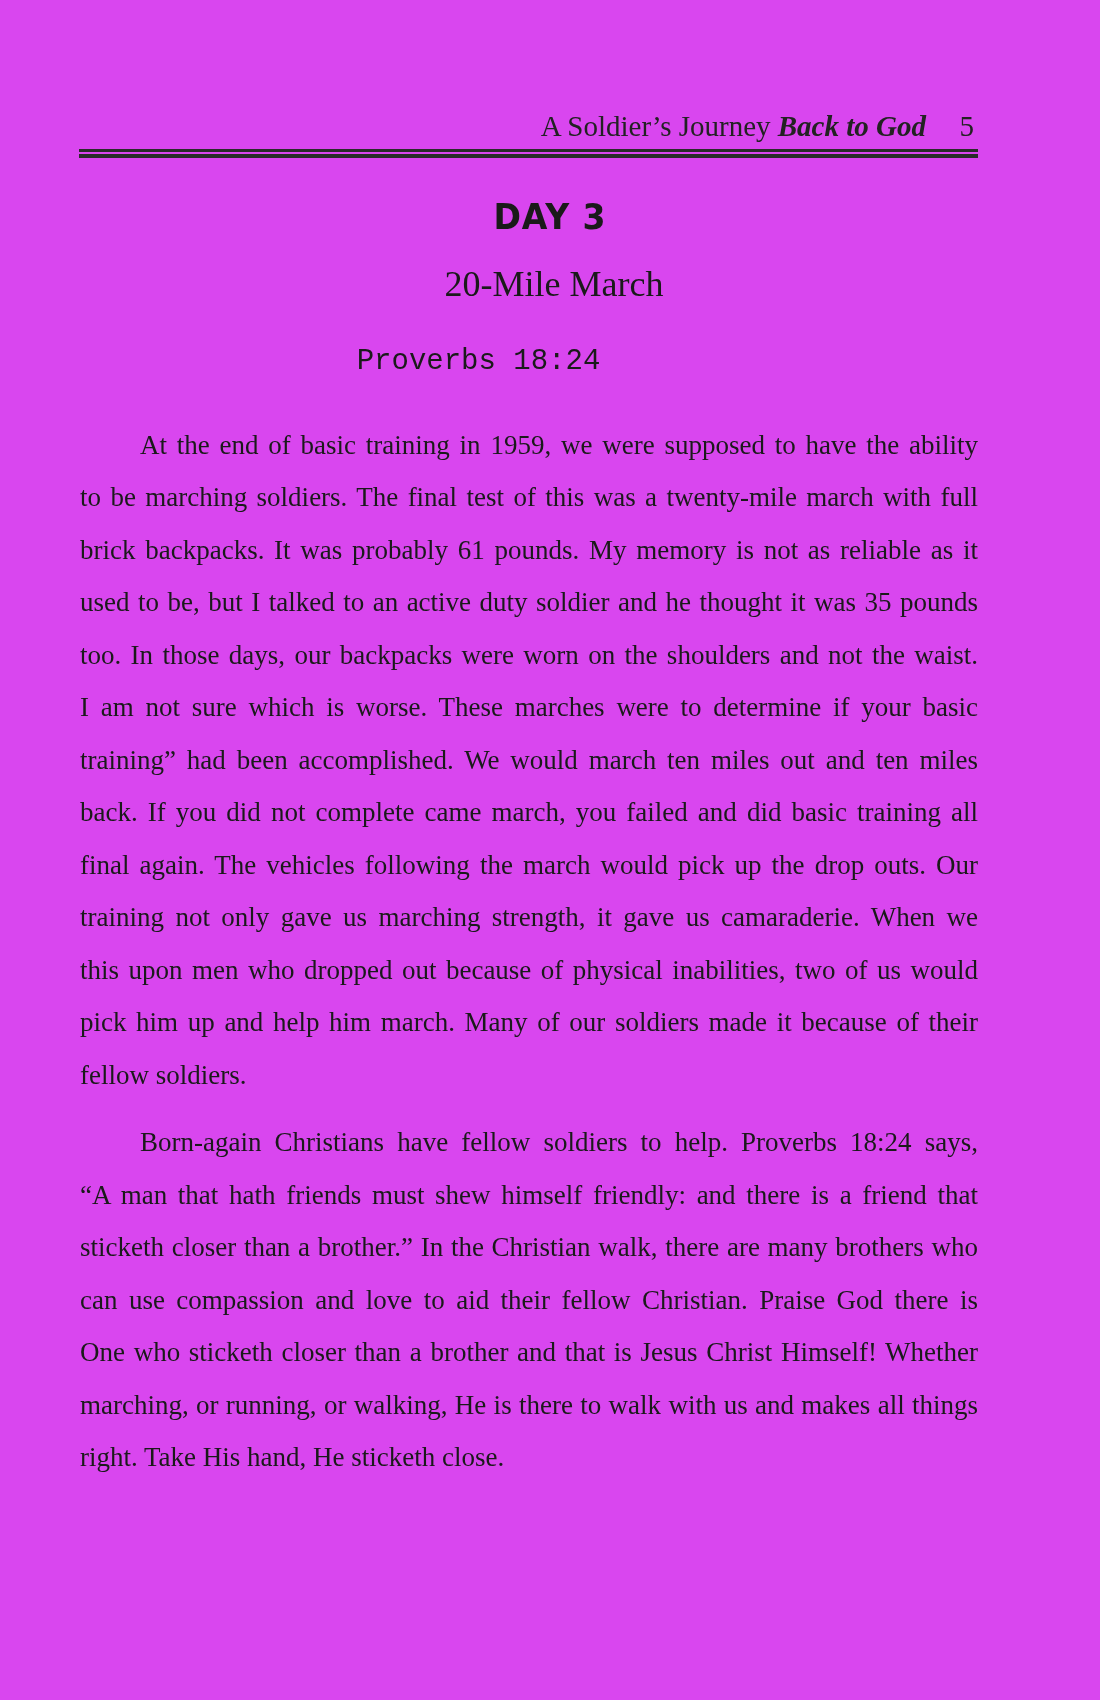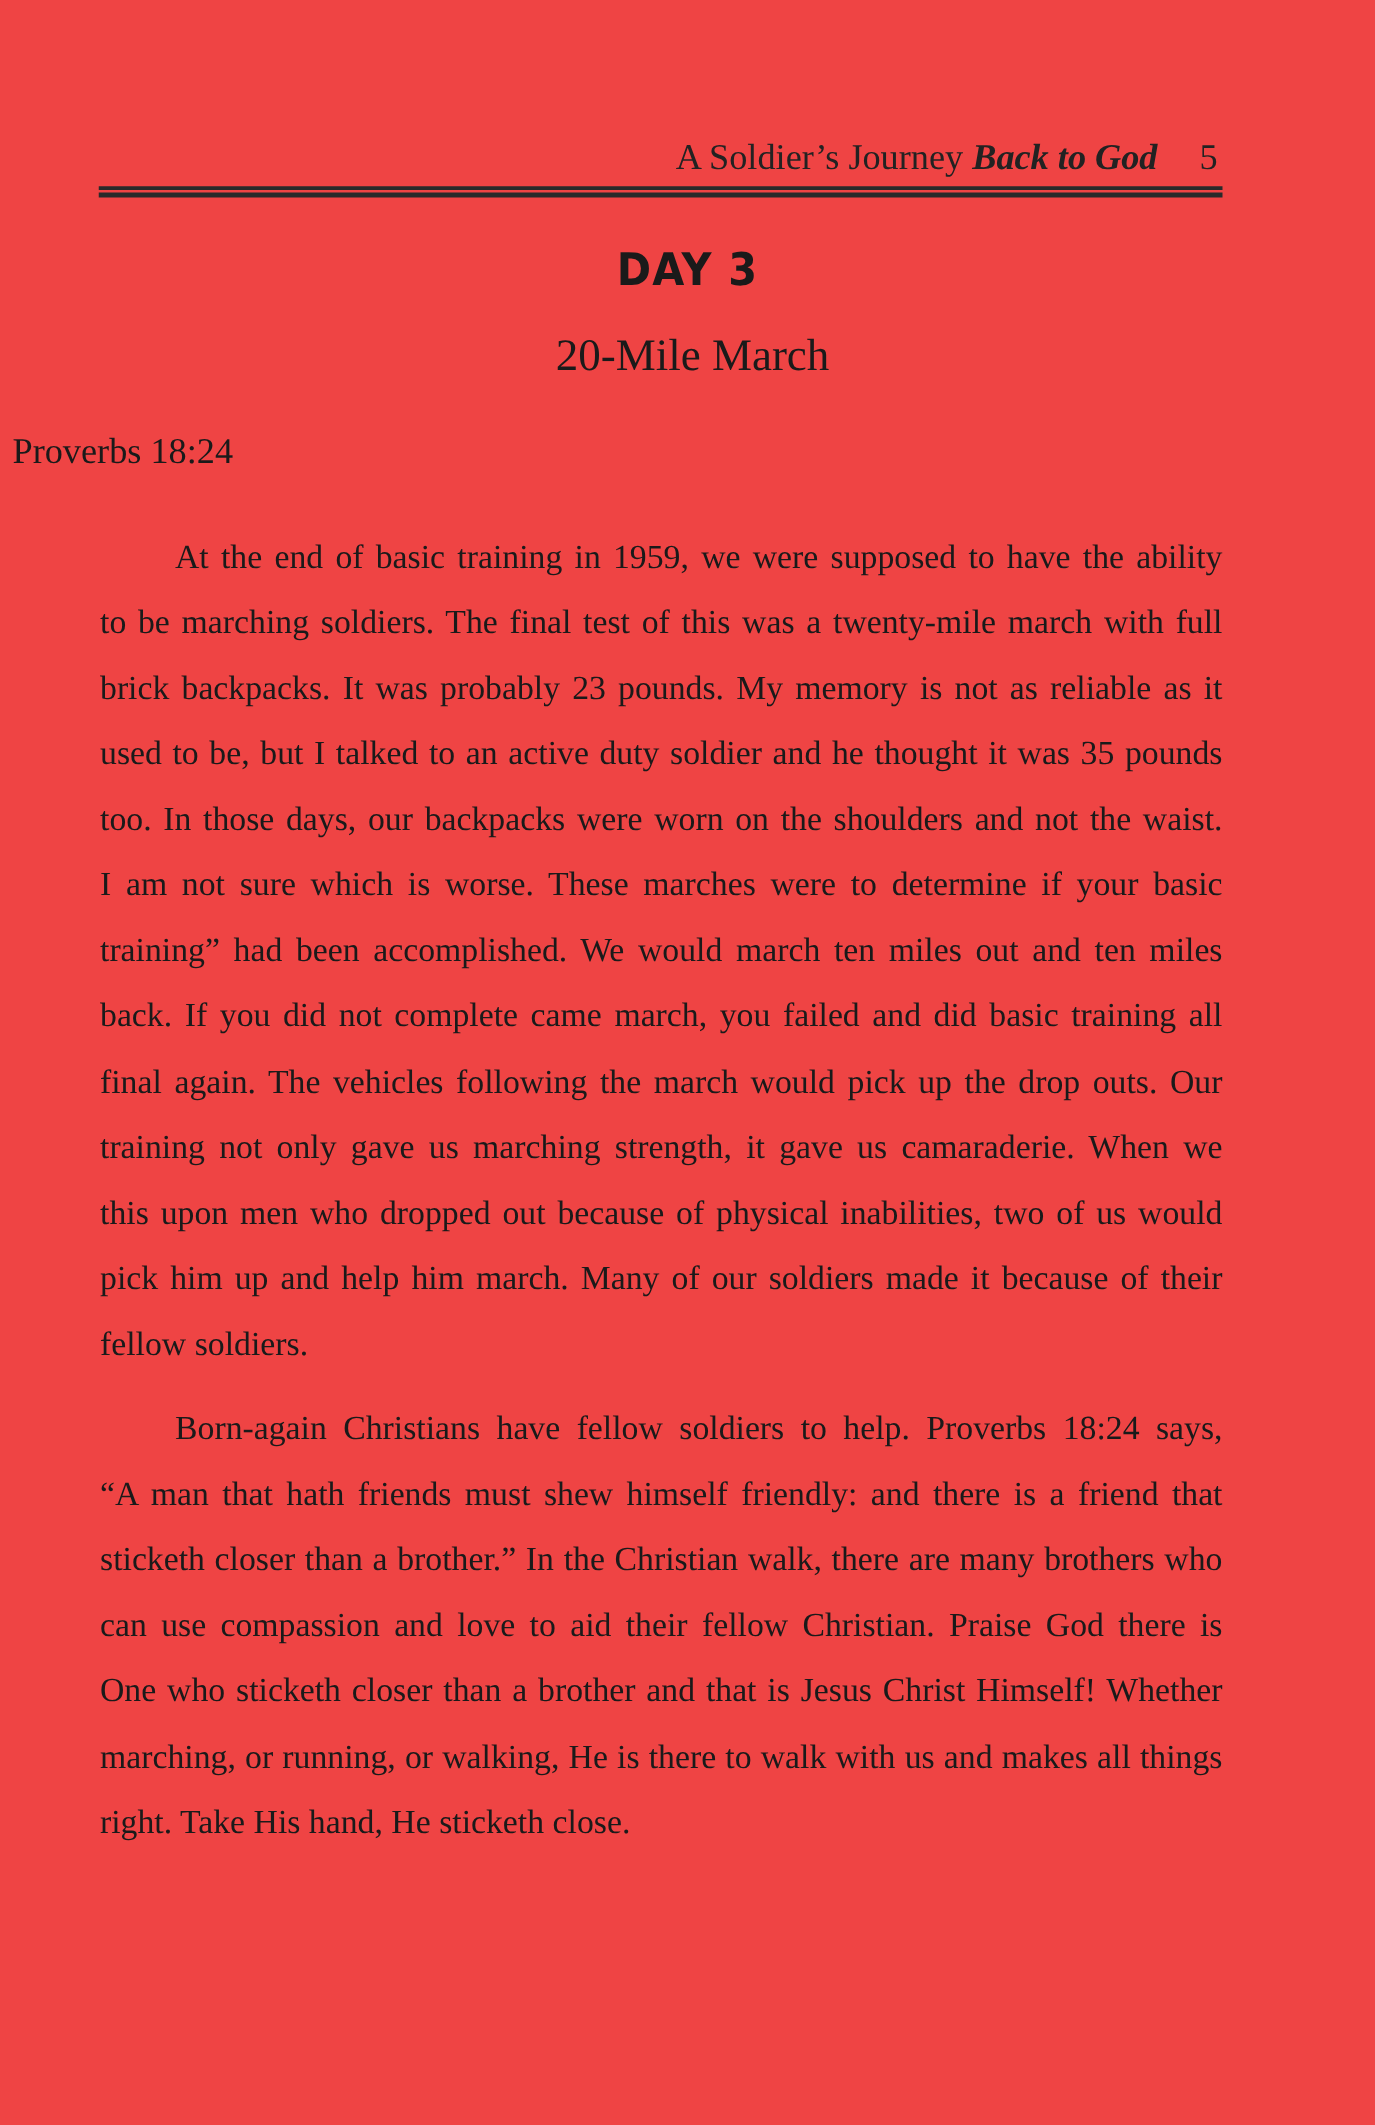--- a/index.html
+++ b/index.html
@@ -1,31 +1,31 @@
 <!DOCTYPE html>
 <html><head>
 <meta charset="utf-8">
 <style>
   html, body { margin:0; padding:0; background:#ffffff; }
   body { width:1100px; height:1700px; position:relative; overflow:hidden; color:#1a1a1a; }
-  .page { position:absolute; left:0; top:0; width:1100px; height:1700px; background:#ef4444; }
+  .page { position:absolute; left:0; top:0; width:1100px; height:1700px; background:#d946ef; }
   .running-head { position:absolute; left:80px; top:110px; width:898px; height:36px;
     font-family:"Liberation Serif", serif; font-size:29px; color:#222; }
   .rh-title { position:absolute; right:52px; top:0; white-space:nowrap; }
   .rh-title .bold { font-weight:bold; font-style:italic; }
   .rh-page { position:absolute; right:4px; top:0; }
   .rule1 { position:absolute; left:79px; top:149px; width:899px; height:3px; background:#2a2a2a; }
   .rule2 { position:absolute; left:79px; top:154px; width:899px; height:4px; background:#2a2a2a; }
   .day { position:absolute; left:0; width:1100px; top:196px; text-align:center;
     font-family:"DejaVu Sans", sans-serif; font-weight:bold; font-size:36px; letter-spacing:1px;
     color:#1a1a1a; transform:scaleX(0.92); }
   .chapter-title { position:absolute; left:0; width:1100px; top:263px; text-align:center;
     font-family:"Liberation Serif", serif; font-size:36px; color:#1a1a1a; padding-left:8px; box-sizing:border-box; }
-  .scripture { position:absolute; left:0; width:947px; top:345px; text-align:left;
-    font-family:Liberation Serif, serif; font-size:29px; color:#1a1a1a; padding-left:10px; box-sizing:border-box; }
+  .scripture { position:absolute; left:0; width:947px; top:345px; text-align:center;
+    font-family:Liberation Mono, monospace; font-size:29px; color:#1a1a1a; padding-left:10px; box-sizing:border-box; }
   .line { position:absolute; left:80px; width:898px; height:34px;
     font-family:"Liberation Serif", serif; font-size:27px; line-height:34px; color:#1a1a1a;
     white-space:nowrap; text-align:justify; text-align-last:justify; }
   .line.indent { left:140px; width:838px; }
   .line.last { text-align-last:left; }
 </style>
 </head>
 <body>
 
 <div class="page">
@@ -38,21 +38,21 @@
   <div class="rule2"></div>
 
   <div class="day">DAY 3</div>
   <div class="chapter-title">20-Mile March</div>
   <div class="scripture">Proverbs 18:24</div>
 
   <div>
 
     <div class="line indent" style="top:428px">At the end of basic training in 1959, we were supposed to have the ability</div>
     <div class="line" style="top:480px">to be marching soldiers.  The final test of this was a twenty-mile march with full</div>
-    <div class="line" style="top:533px">brick backpacks.  It was probably 23 pounds.  My memory is not as reliable as it</div>
+    <div class="line" style="top:533px">brick backpacks.  It was probably 61 pounds.  My memory is not as reliable as it</div>
     <div class="line" style="top:585px">used to be, but I talked to an active duty soldier and he thought it was 35 pounds</div>
     <div class="line" style="top:638px">too.  In those days, our backpacks were worn on the shoulders and not the waist.</div>
     <div class="line" style="top:690px">I am not sure which is worse.  These marches were to determine if your basic</div>
     <div class="line" style="top:743px">training” had been accomplished.  We would march ten miles out and ten miles</div>
     <div class="line" style="top:795px">back.  If you did not complete came march, you failed and did basic training all</div>
     <div class="line" style="top:848px">final again.  The vehicles following the march would pick up the drop outs.  Our</div>
     <div class="line" style="top:900px">training not only gave us marching strength, it gave us camaraderie.  When we</div>
     <div class="line" style="top:953px">this upon men who dropped out because of physical inabilities, two of us would</div>
     <div class="line" style="top:1005px">pick him up and help him march.  Many of our soldiers made it because of their</div>
     <div class="line last" style="top:1058px">fellow soldiers.</div>

